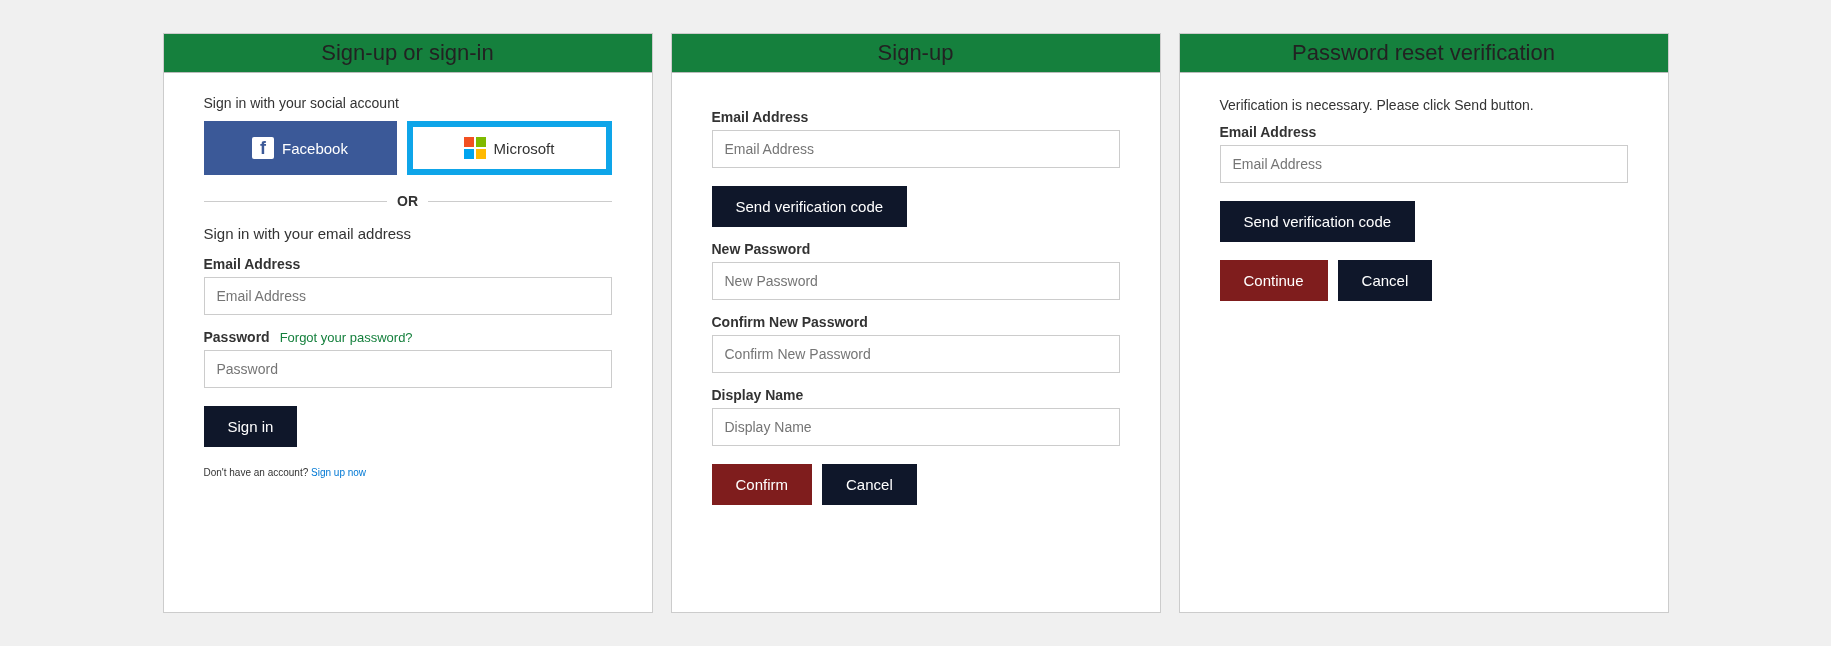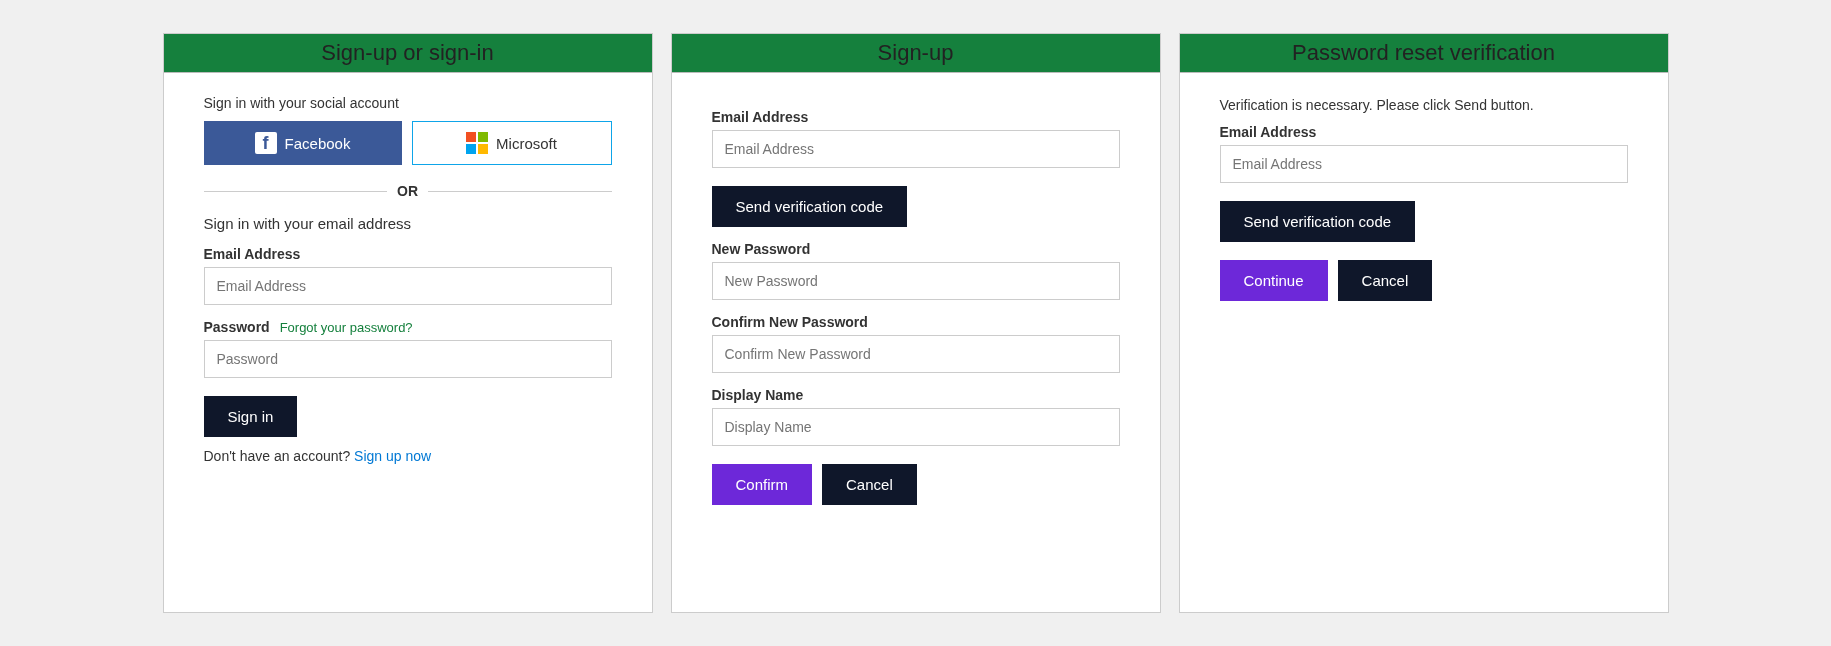--- a/index.html
+++ b/index.html
@@ -56,21 +56,21 @@
       cursor: pointer;
       display: flex;
       align-items: center;
       gap: 8px;
       flex: 1;
       justify-content: center;
     }
     .btn-microsoft {
       background: #fff;
       color: #333;
-      border: 1px solid #0ea5e9;
+      border: 6px solid #0ea5e9;
       padding: 10px 20px;
       font-size: 15px;
       cursor: pointer;
       display: flex;
       align-items: center;
       gap: 8px;
       flex: 1;
       justify-content: center;
     }
     .facebook-icon {
@@ -153,31 +153,31 @@
     .btn-primary {
       background: #0f172a;
       color: #fff;
       border: none;
       padding: 12px 24px;
       font-size: 15px;
       cursor: pointer;
       margin-top: 18px;
     }
     .btn-gray {
-      background: #6d28d9;
+      background: #7f1d1d;
       color: #fff;
       border: none;
       padding: 12px 24px;
       font-size: 15px;
       cursor: pointer;
     }
     .signup-footer {
-      font-size: 14px;
-      color: #333;
-      margin-top: 11px;
+      font-size: 10px;
+      color: #333;
+      margin-top: 20px;
     }
     .signup-link {
       color: #0078d4;
       text-decoration: none;
       cursor: pointer;
     }
 
     
     .btn-row {
       display: flex;

